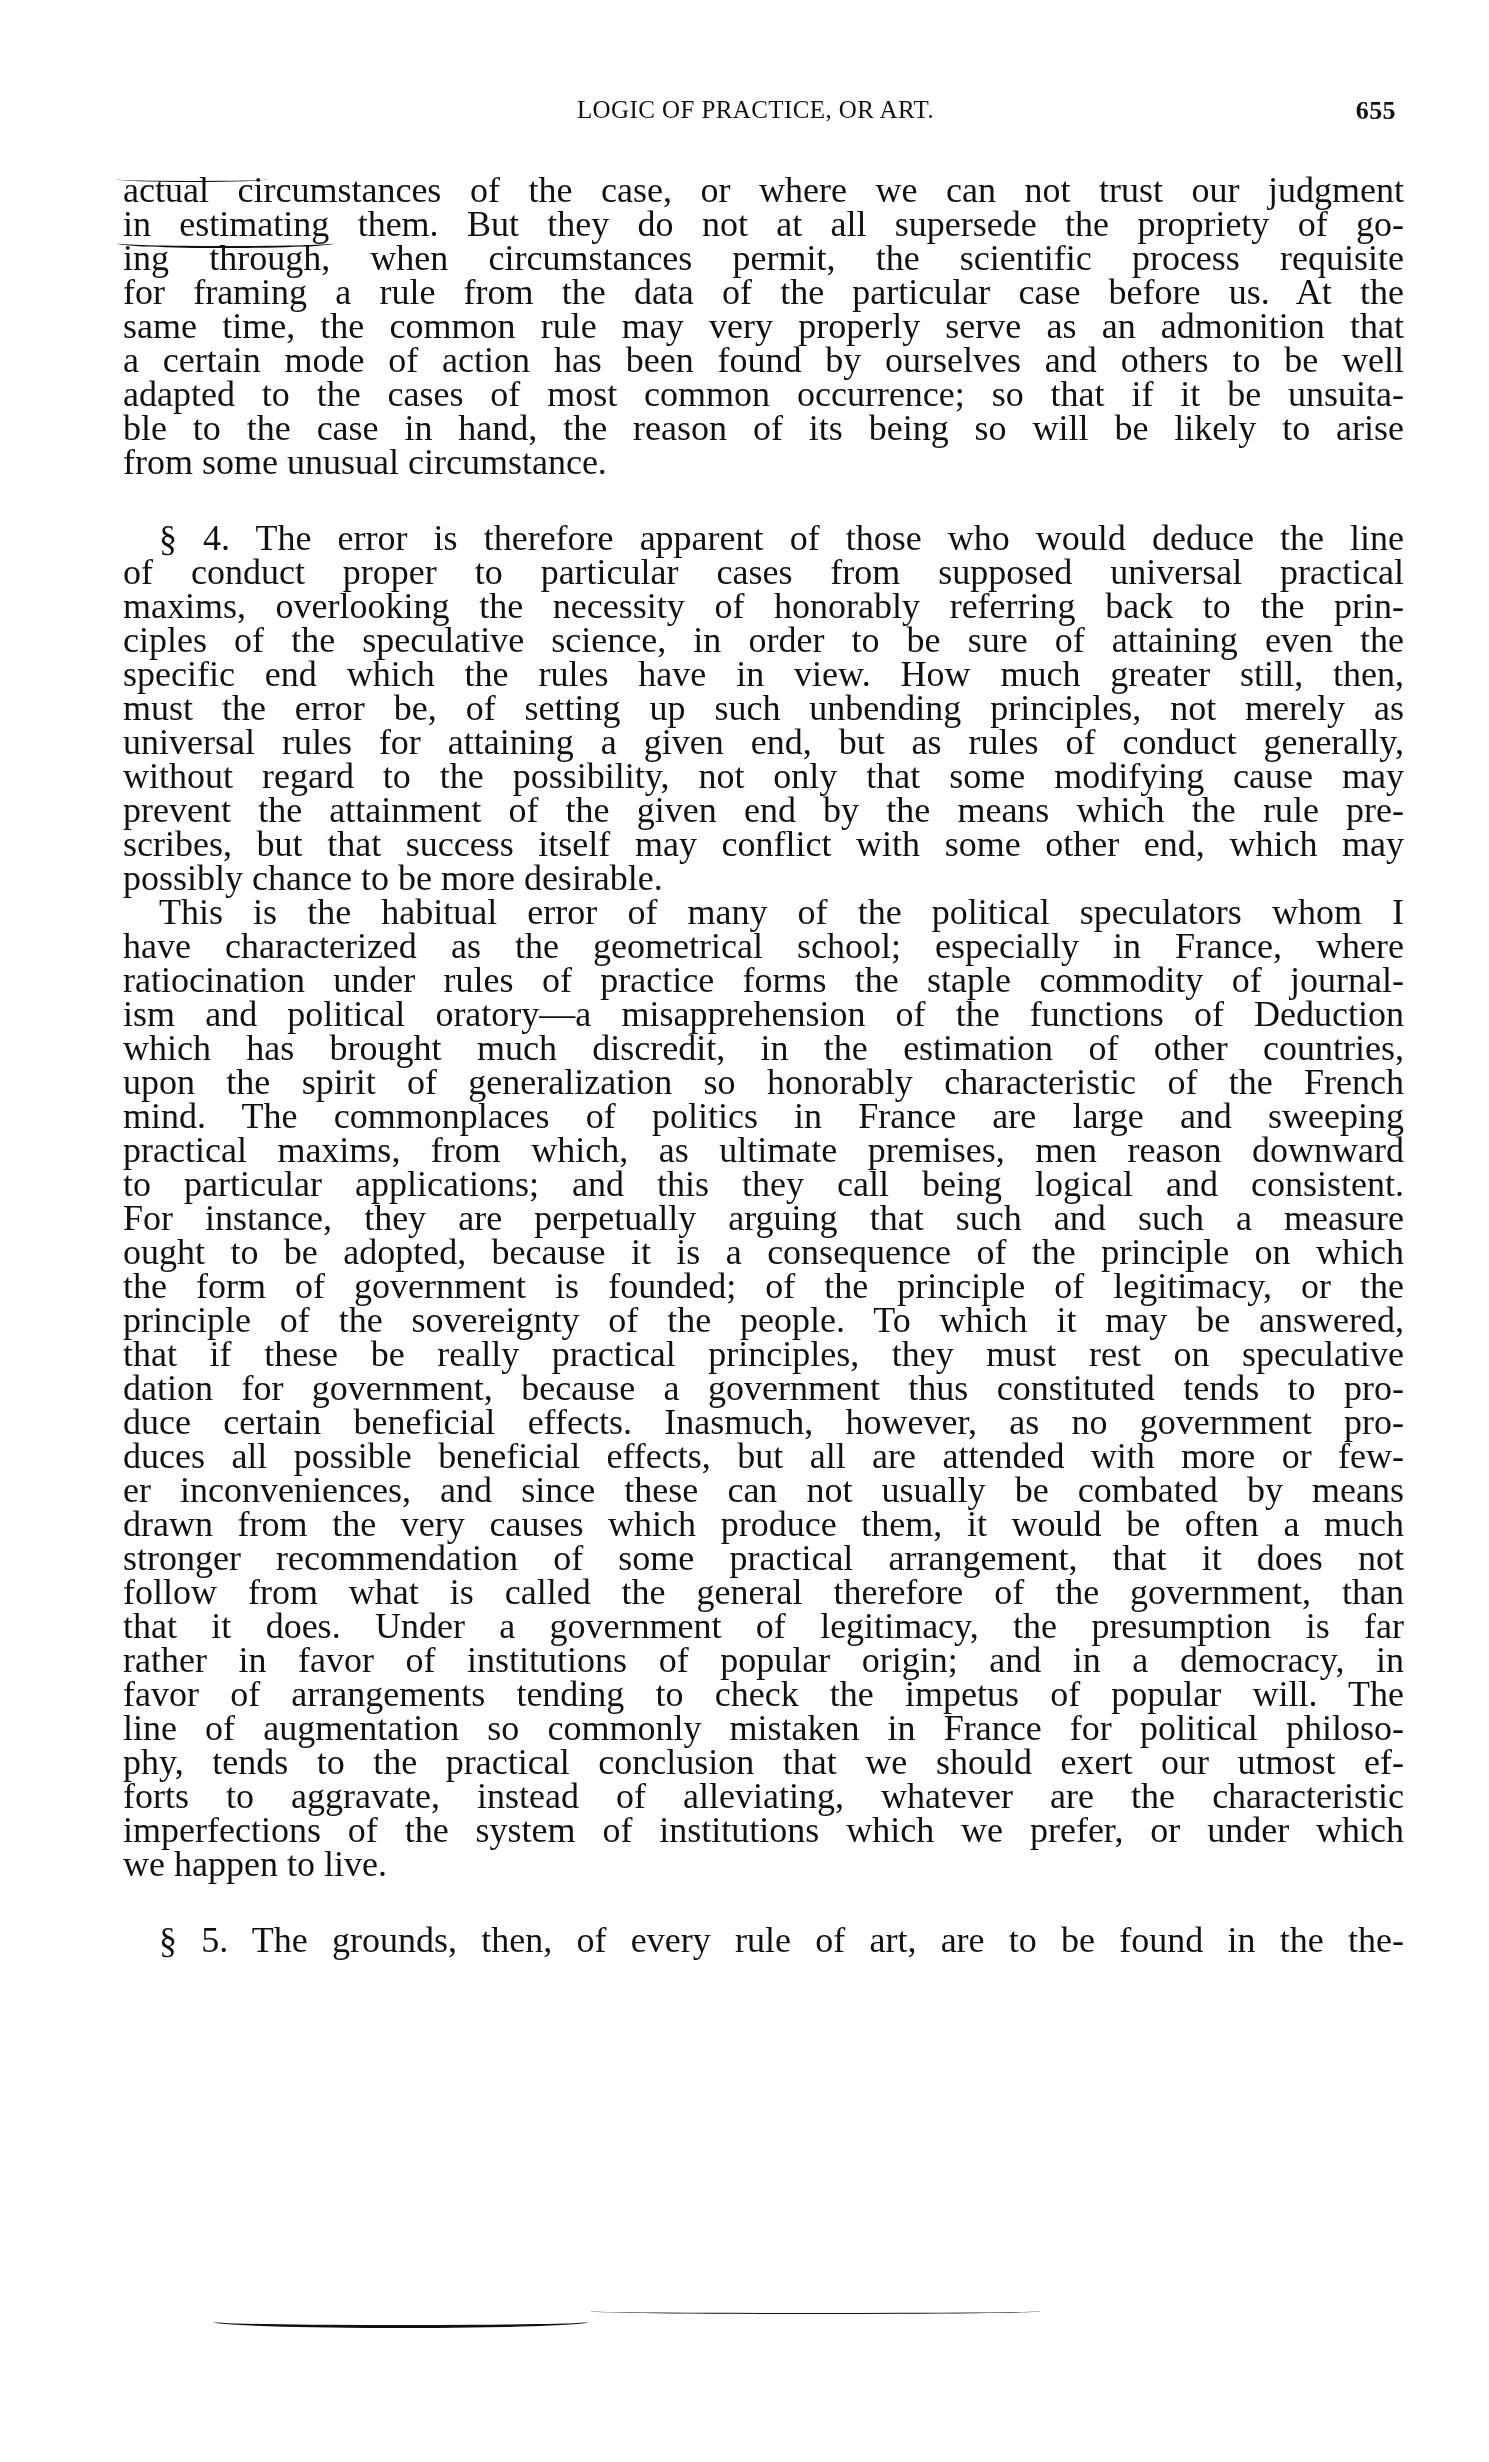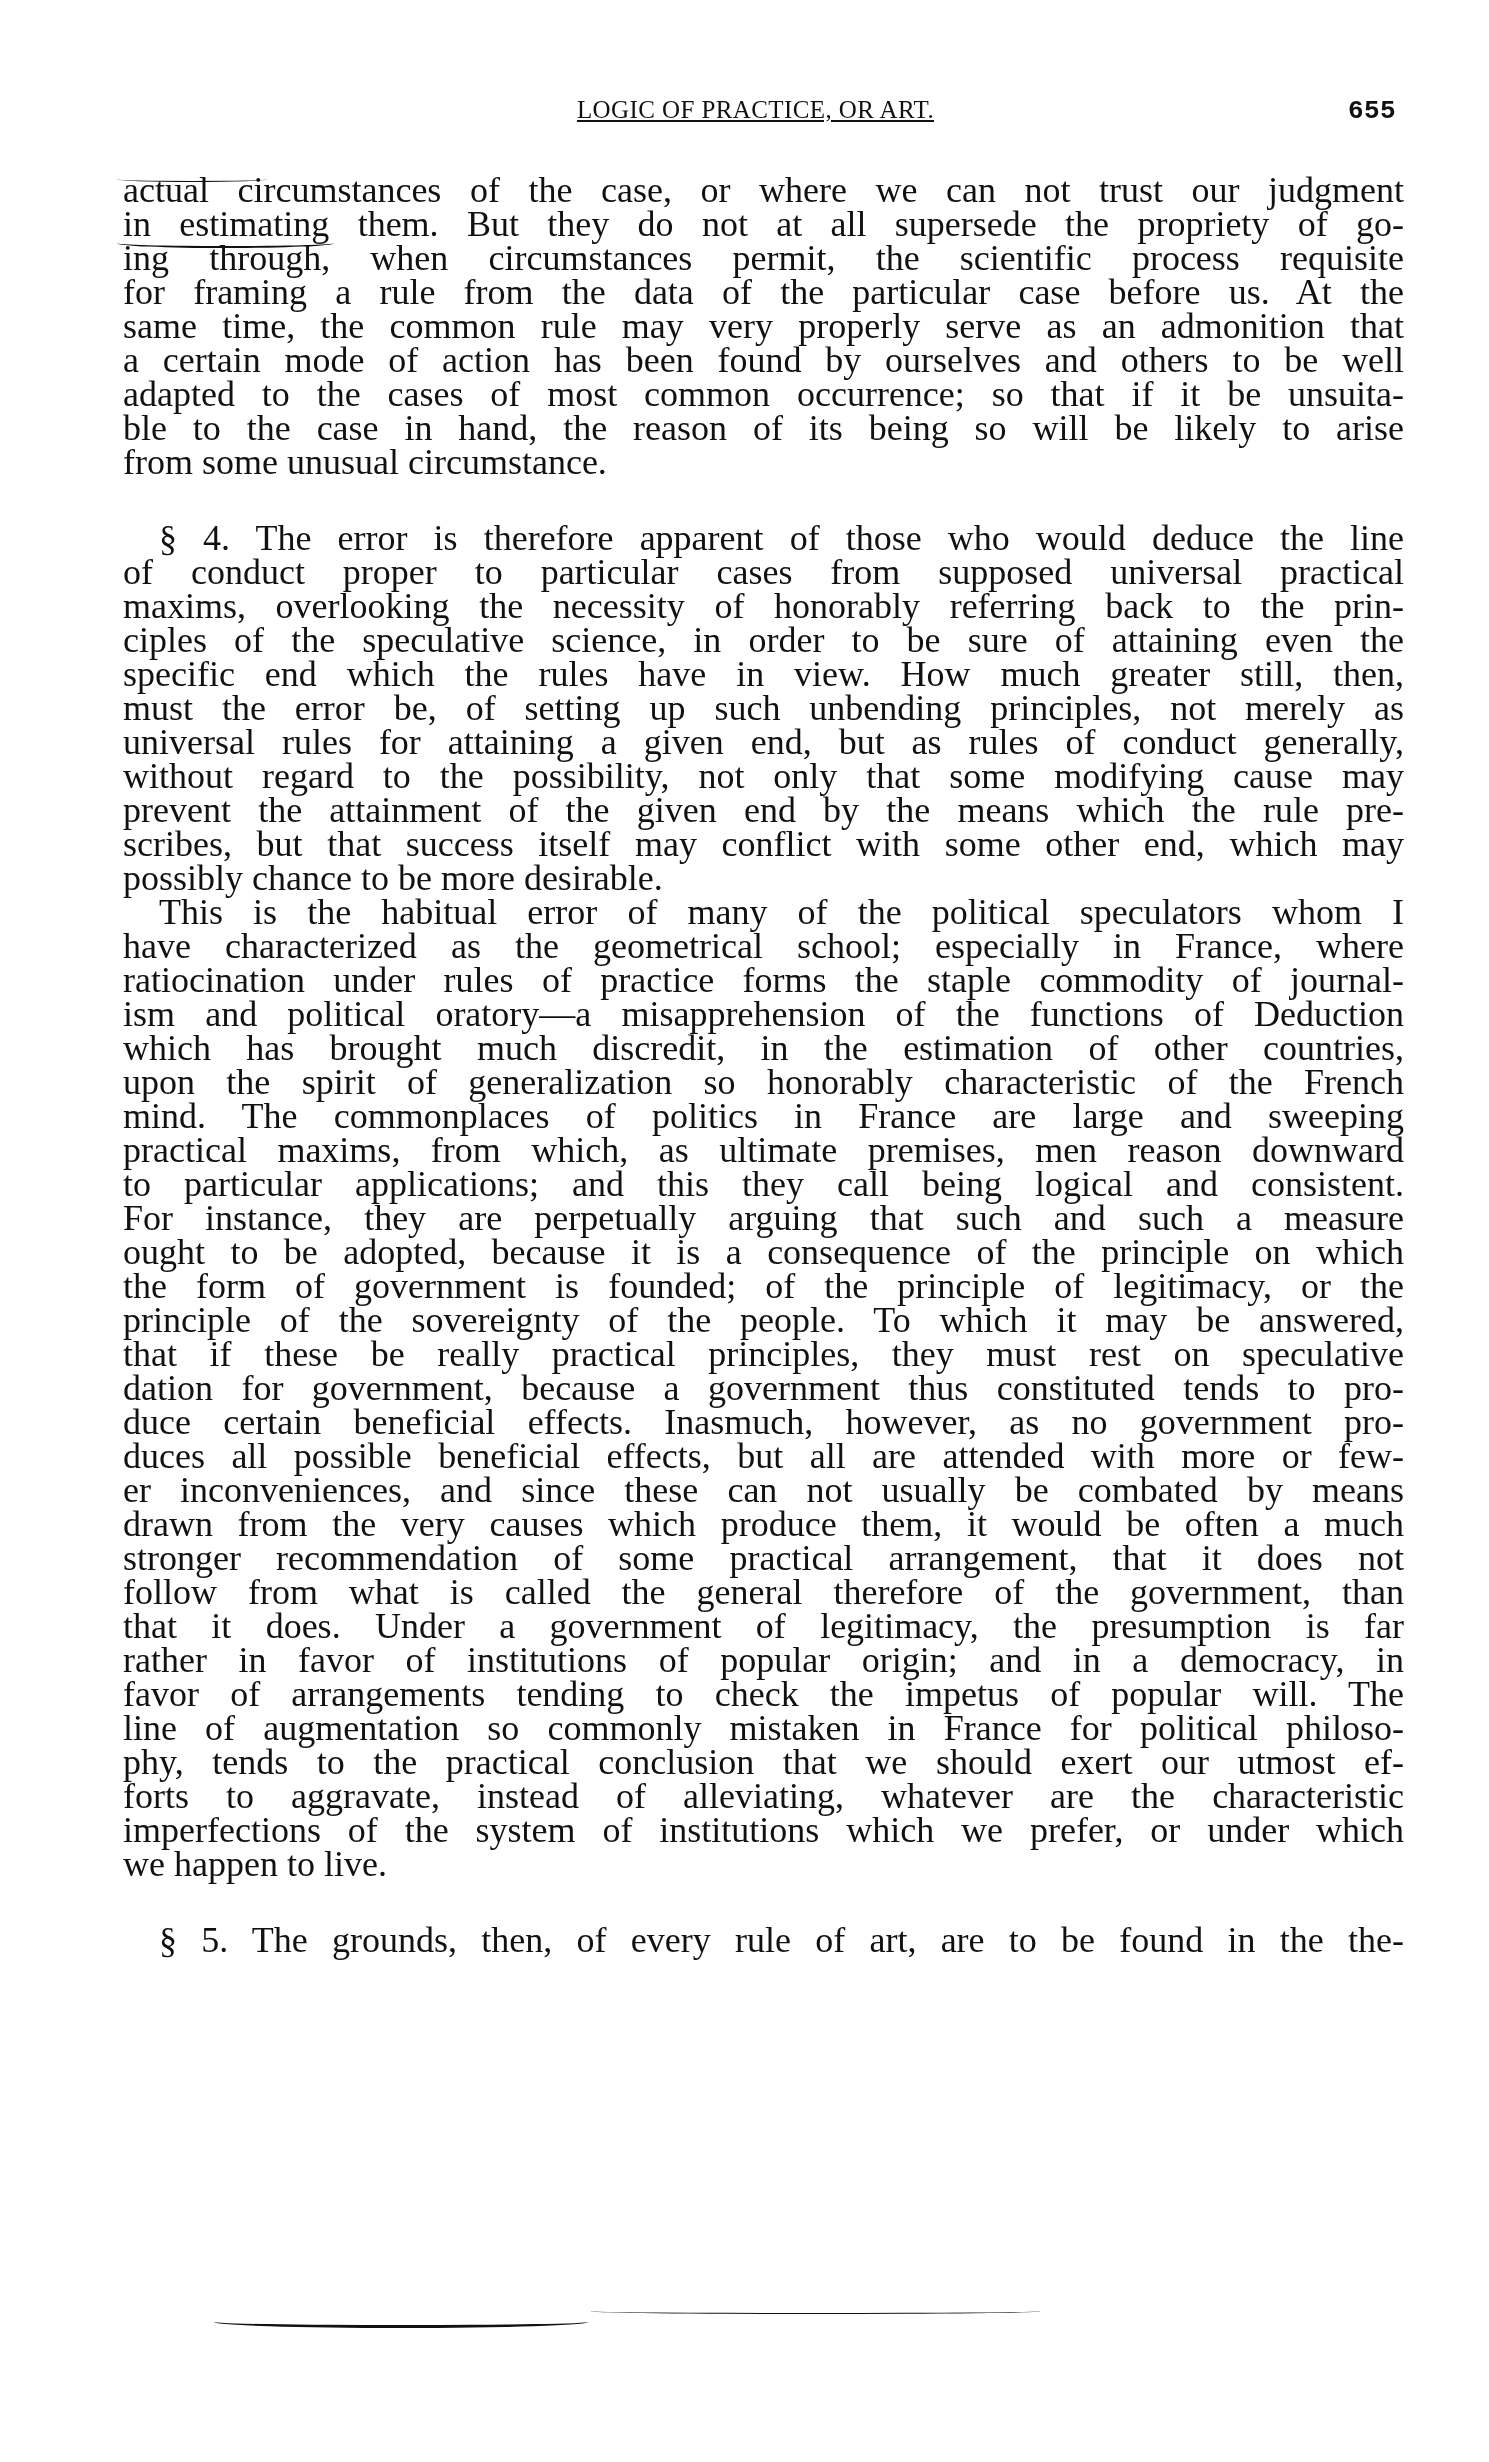--- a/index.html
+++ b/index.html
@@ -1,21 +1,21 @@
 <!DOCTYPE html>
 <html style="font-size:12px"><head>
 <meta charset="utf-8">
 <style>
   html, body { margin:0; padding:0; background:#ffffff; }
   body { width:1489px; height:2462px; position:relative; overflow:hidden;
          font-family:"Liberation Serif","DejaVu Serif",serif; color:#111; }
   .page { position:absolute; left:0; top:0; width:1489px; height:2462px; }
   .running-head { position:absolute; top:96px; left:115px; width:1281px; height:37px; font-size:25px; letter-spacing:0.4px; }
-  .running-title { position:absolute; left:0; right:0; text-align:center; top:0;text-decoration:underline; }
-  .page-number { position:absolute; right:0; top:0; font-weight:bold; font-size:26px;font-family:Liberation Mono, monospace; }
+  .running-title { position:absolute; left:0; right:0; text-align:center; top:0; }
+  .page-number { position:absolute; right:0; top:0; font-weight:bold; font-size:26px; }
   .body { position:absolute; left:123px; width:1281px; top:173px; font-size:36px; }
   .line { height:34px; line-height:34px; text-align:justify; text-align-last:justify; white-space:nowrap; overflow:visible; display:block; }
   .line.last { text-align-last:left; }
   .line.indent { padding-left:36px; }
   .para-gap { height:42px; }
   .scribble { position:absolute; border-bottom:3px solid #111; border-radius:50%; }
 </style>
 </head>
 <body>
 

